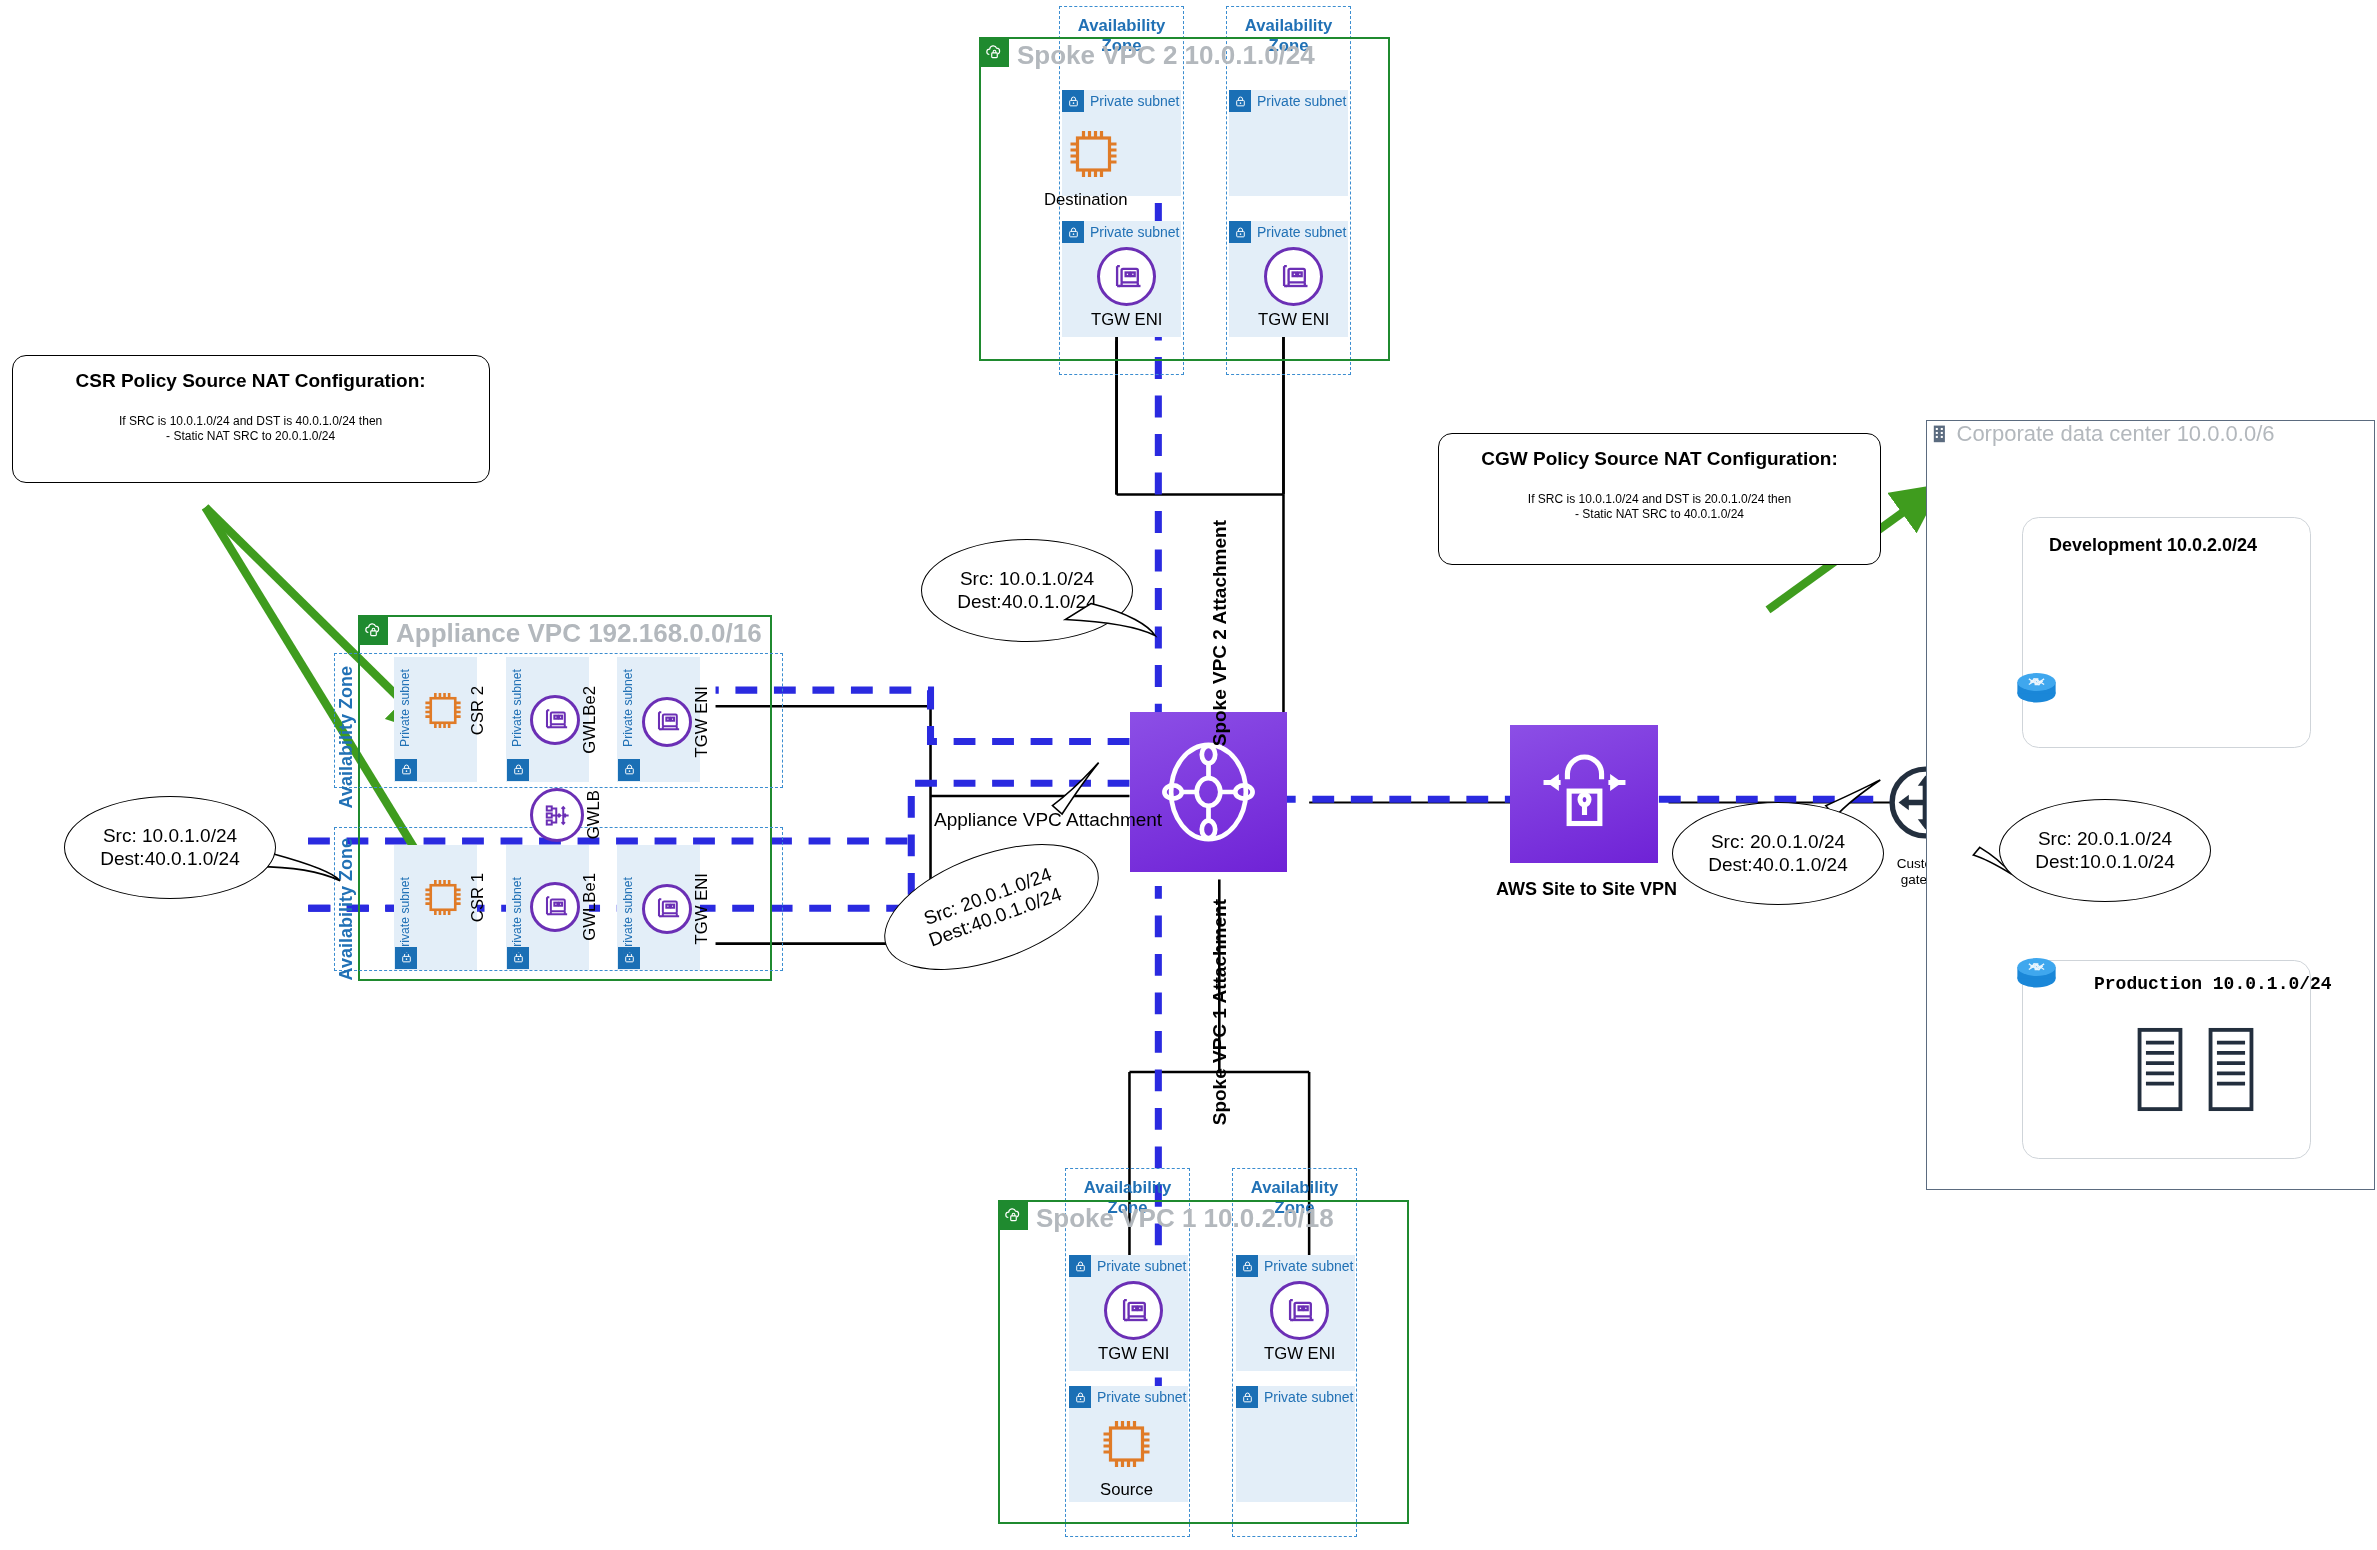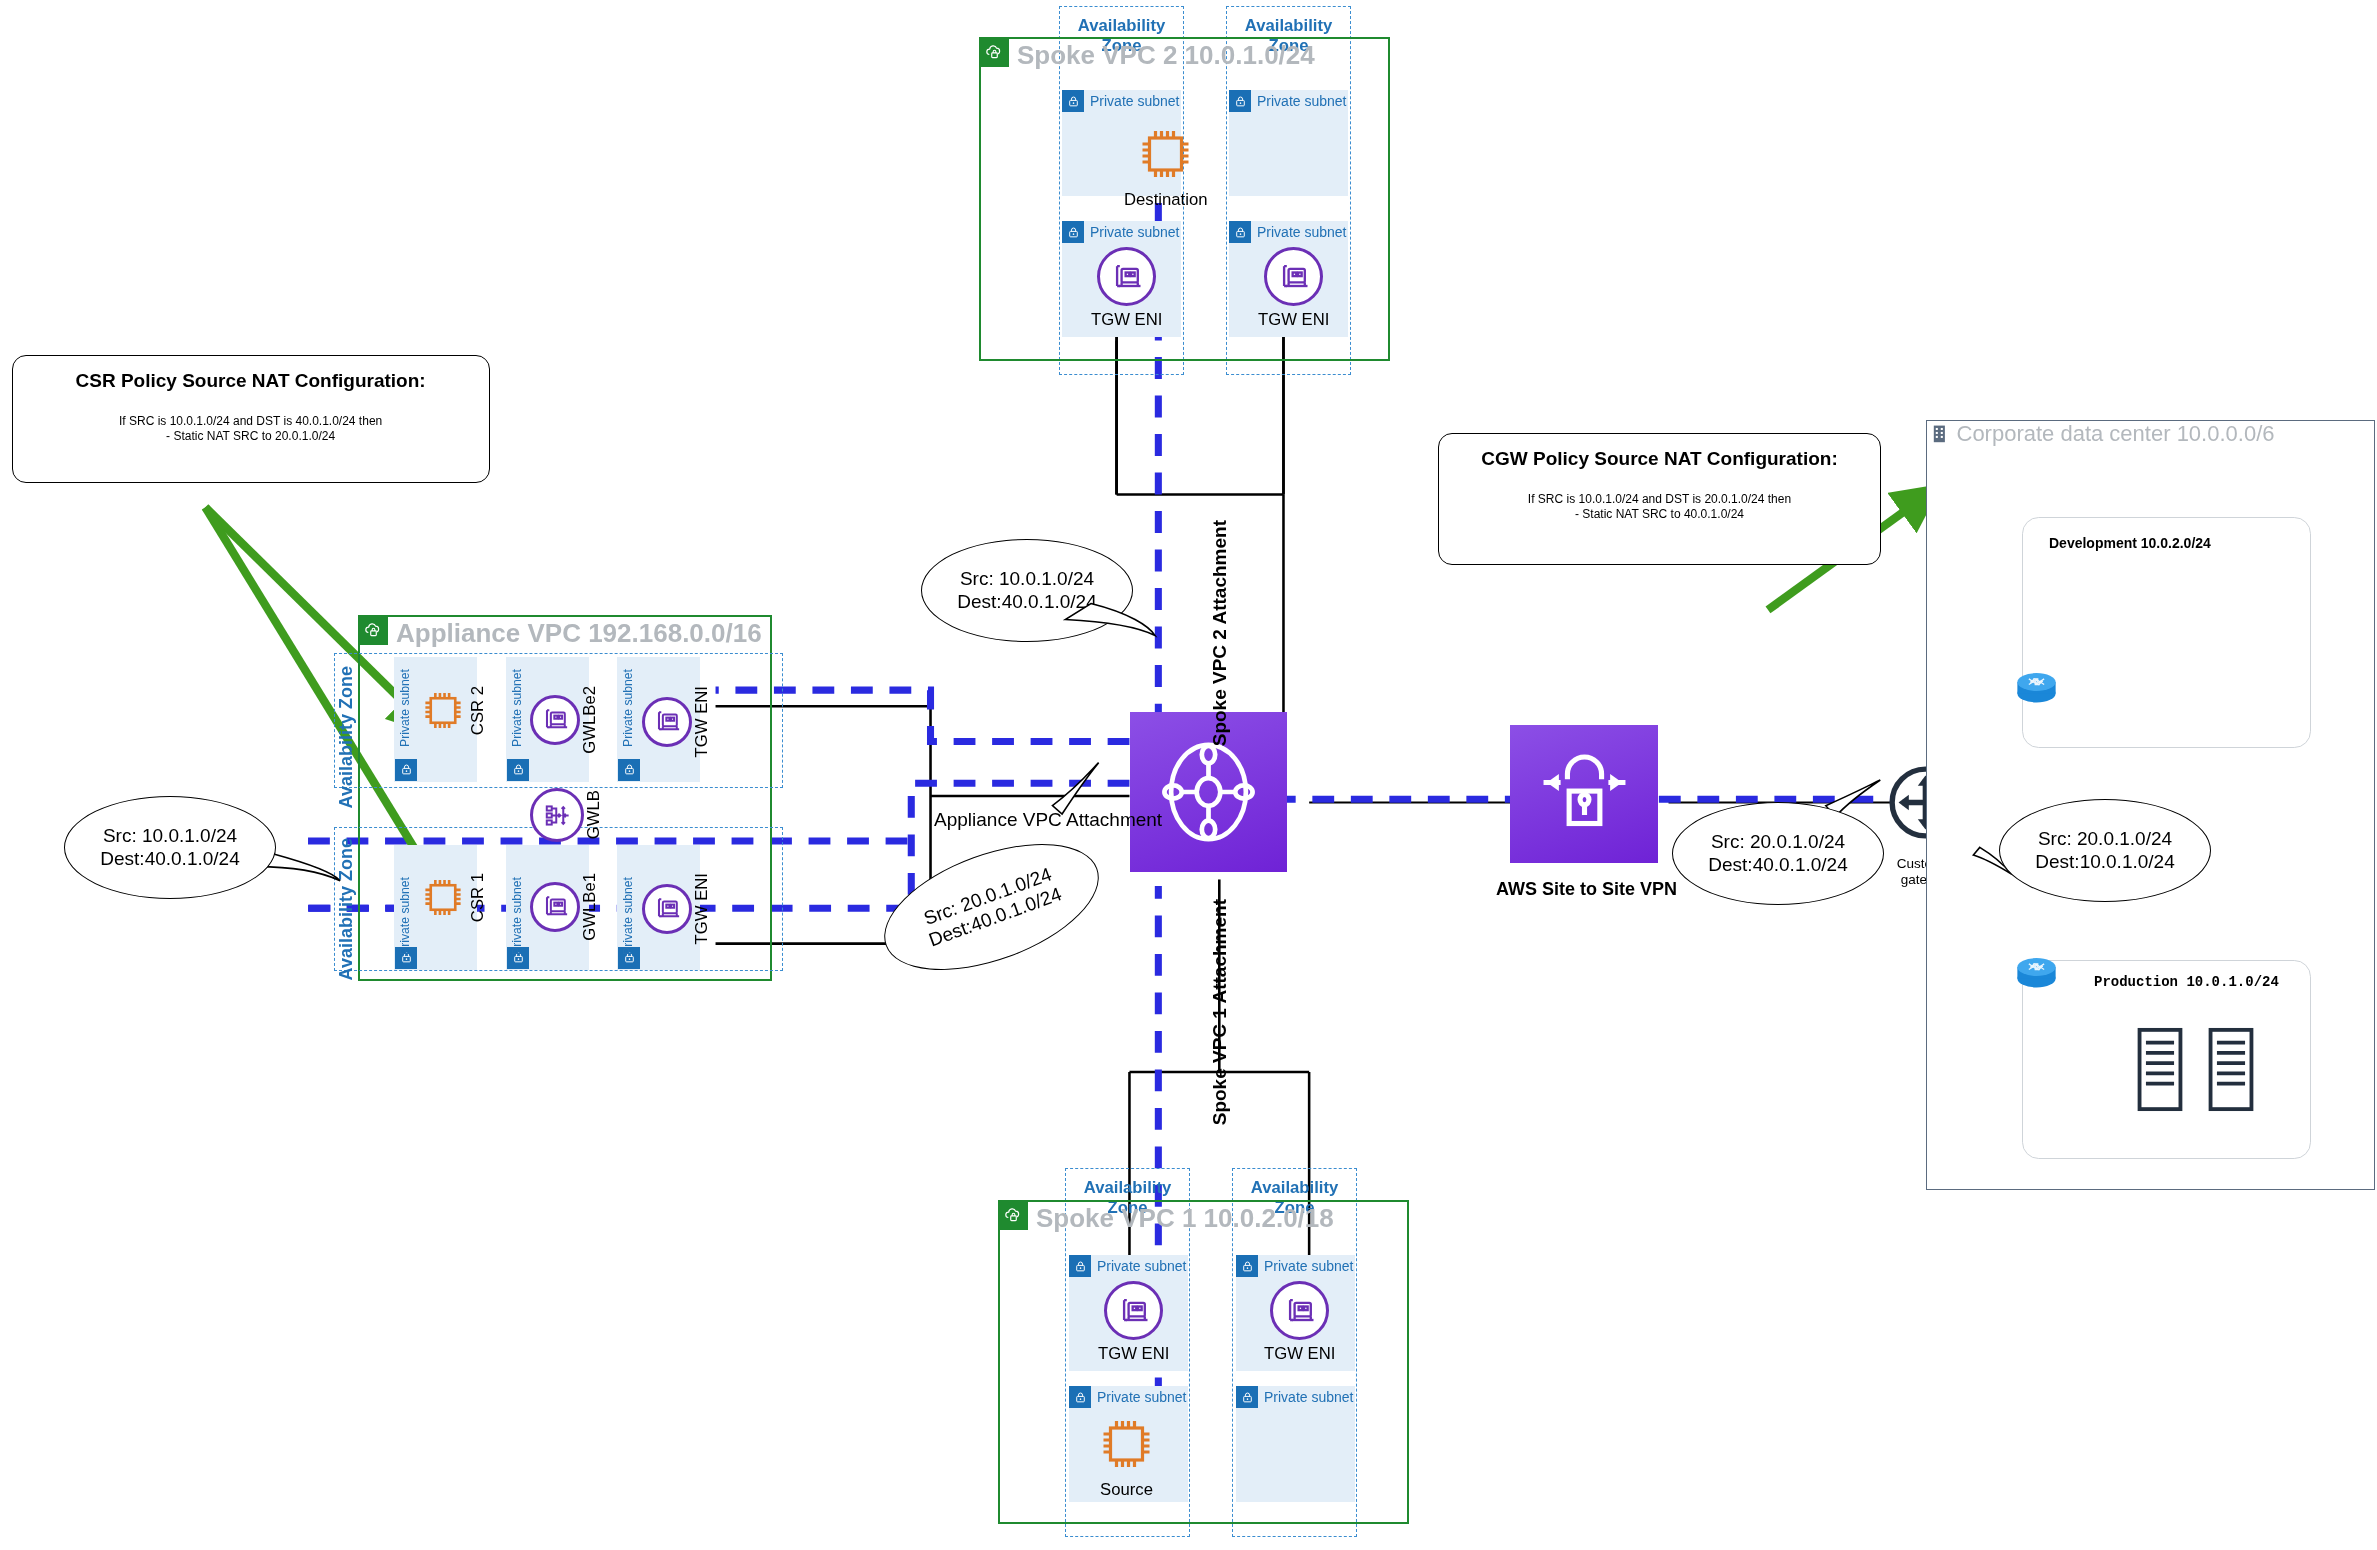--- a/index.html
+++ b/index.html
@@ -45,21 +45,21 @@
   
   .bubble{position:absolute;border:1.3px solid #000;border-radius:50%/50%;background:#fff;
           display:flex;flex-direction:column;align-items:center;justify-content:center;box-sizing:border-box;}
   .bubble span{font-size:19px;line-height:1.18;white-space:nowrap;}
 
   
   .dc-box{position:absolute;border:1.9px solid #5b6b7f;box-sizing:border-box;background:#fff;}
   .dc-badge{position:absolute;left:1.3px;top:1.3px;width:22px;height:22px;display:flex;align-items:center;justify-content:center;}
   .dc-title{position:absolute;left:29.5px;top:0px;font-size:22px;color:#b3b8bd;white-space:nowrap;}
   .zone-box{position:absolute;border:1.9px solid #cfd4d9;border-radius:16.7px;background:#fff;box-sizing:border-box;}
-  .zone-title{position:absolute;left:26px;top:16.7px;font-size:14px;font-weight:bold;color:#000;white-space:nowrap;}
+  .zone-title{position:absolute;left:26px;top:16.7px;font-size:18px;font-weight:bold;color:#000;white-space:nowrap;}
 
   svg.layer{position:absolute;left:0;top:0;width:2377px;height:1551px;pointer-events:none;}
 </style>
 </head>
 <body>
 
 <svg class="layer" viewBox="0 0 3704 2416">
   <defs>
     <marker id="blueArrow" markerWidth="7" markerHeight="7" refX="3.2" refY="3.5" orient="auto">
       <path d="M0,0 L7,3.5 L0,7 z" fill="#2a2ae0"></path>
@@ -184,21 +184,21 @@
   <div class="subnet-badge">
     <svg width="13" height="13" viewBox="0 0 24 24">
         <rect x="5" y="10" width="14" height="10" rx="1.5" fill="none" stroke="#fff" stroke-width="1.8"></rect>
         <path d="M8.2 10V7.6a3.8 3.8 0 0 1 7.6 0V10" fill="none" stroke="#fff" stroke-width="1.8"></path>
         <circle cx="12" cy="15" r="1.5" fill="#fff"></circle>
       </svg>
   </div>
   <div class="subnet-label">Private subnet</div>
 </div>
 
-<div class="node" style="left:1124px;top:122px;">
+<div class="node" style="left:1044px;top:122px;align-items:flex-end;">
   <svg width="69" height="64" viewBox="0 0 64 64">
     <g stroke="#e07b27" stroke-width="3.2" fill="none">
       <rect x="16" y="16" width="32" height="32"></rect>
       <g stroke-linecap="butt">
         <path d="M22 16V9 M28 16V9 M34 16V9 M40 16V9"></path>
         <path d="M22 48v7 M28 48v7 M34 48v7 M40 48v7"></path>
         <path d="M16 22H9 M16 28H9 M16 34H9 M16 40H9"></path>
         <path d="M48 22h7 M48 28h7 M48 34h7 M48 40h7"></path>
       </g>
     </g>

